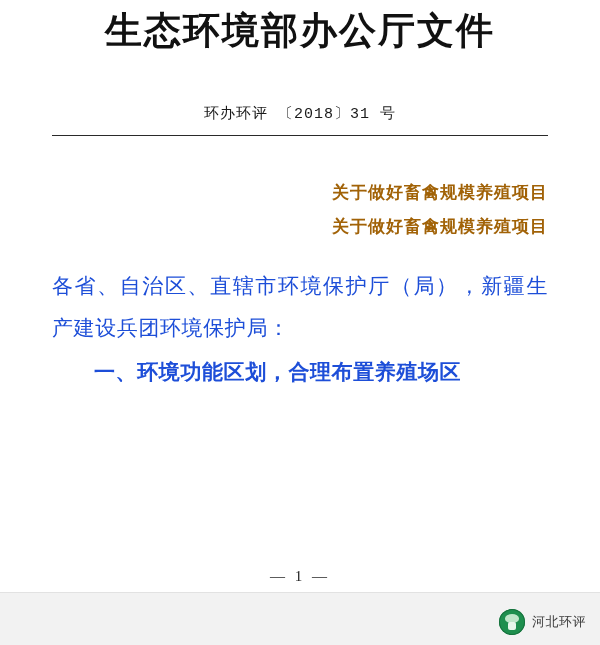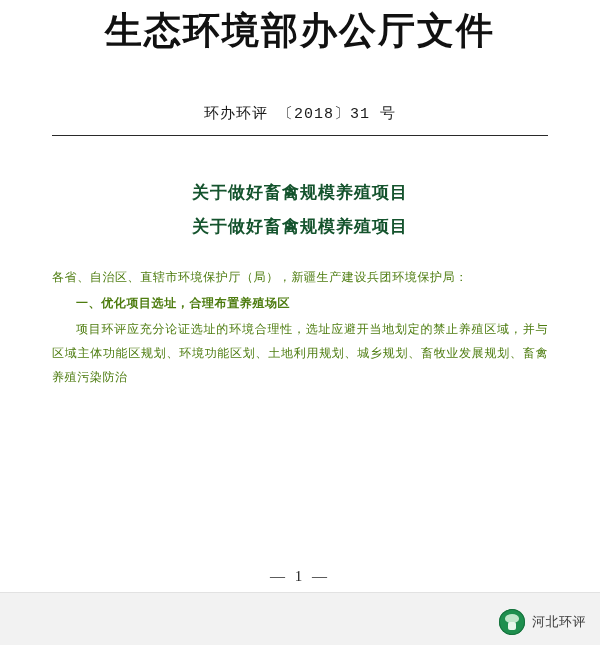--- a/index.html
+++ b/index.html
@@ -42,34 +42,34 @@
     font-family: Liberation Mono, monospace;
   }
   .rule {
     margin-top: 12px;
     height: 1px;
     background: #2a2a2a;
     width: 100%;
   }
   .subject {
     margin-top: 40px;
-    text-align: center;
+    text-align: right;
     font-weight: 700;
     font-size: 17px;
     line-height: 1.95;
     letter-spacing: 1px;
-    color: #14532d;
+    color: #a16207;
   }
   .body-block {
     margin-top: 22px;
-    font-size: 12px;
+    font-size: 21px;
     line-height: 2.0;
     letter-spacing: 0.6px;
     text-align: justify;
-    color: #4d7c0f;
+    color: #1d4ed8;
   }
   .para {
     margin: 0;
     padding: 0;
   }
   .para + .para {
     margin-top: 2px;
   }
   .indent {
     text-indent: 2em;
@@ -155,22 +155,21 @@
 
   <div class="rule"></div>
 
   <div class="subject">
     <div>关于做好畜禽规模养殖项目</div>
     <div>关于做好畜禽规模养殖项目</div>
   </div>
 
   <div class="body-block">
     <p class="para">各省、自治区、直辖市环境保护厅（局），新疆生产建设兵团环境保护局：</p>
-    <p class="para section-head">一、优化项目选址，合理布置养殖场区</p>
-    <p class="para indent">项目环评应充分论证选址的环境合理性，选址应避开当地划定的禁止养殖区域，并与区域主体功能区规划、环境功能区划、土地利用规划、城乡规划、畜牧业发展规划、畜禽养殖污染防治</p>
+    <p class="para section-head">一、环境功能区划，合理布置养殖场区</p>
   </div>
 
   <div class="page-number">— 1 —</div>
 </div>
 
 <div class="footer-bar">
   <div class="footer-badge">
     <span class="badge-logo"></span>
     <span class="badge-text">河北环评</span>
   </div>

